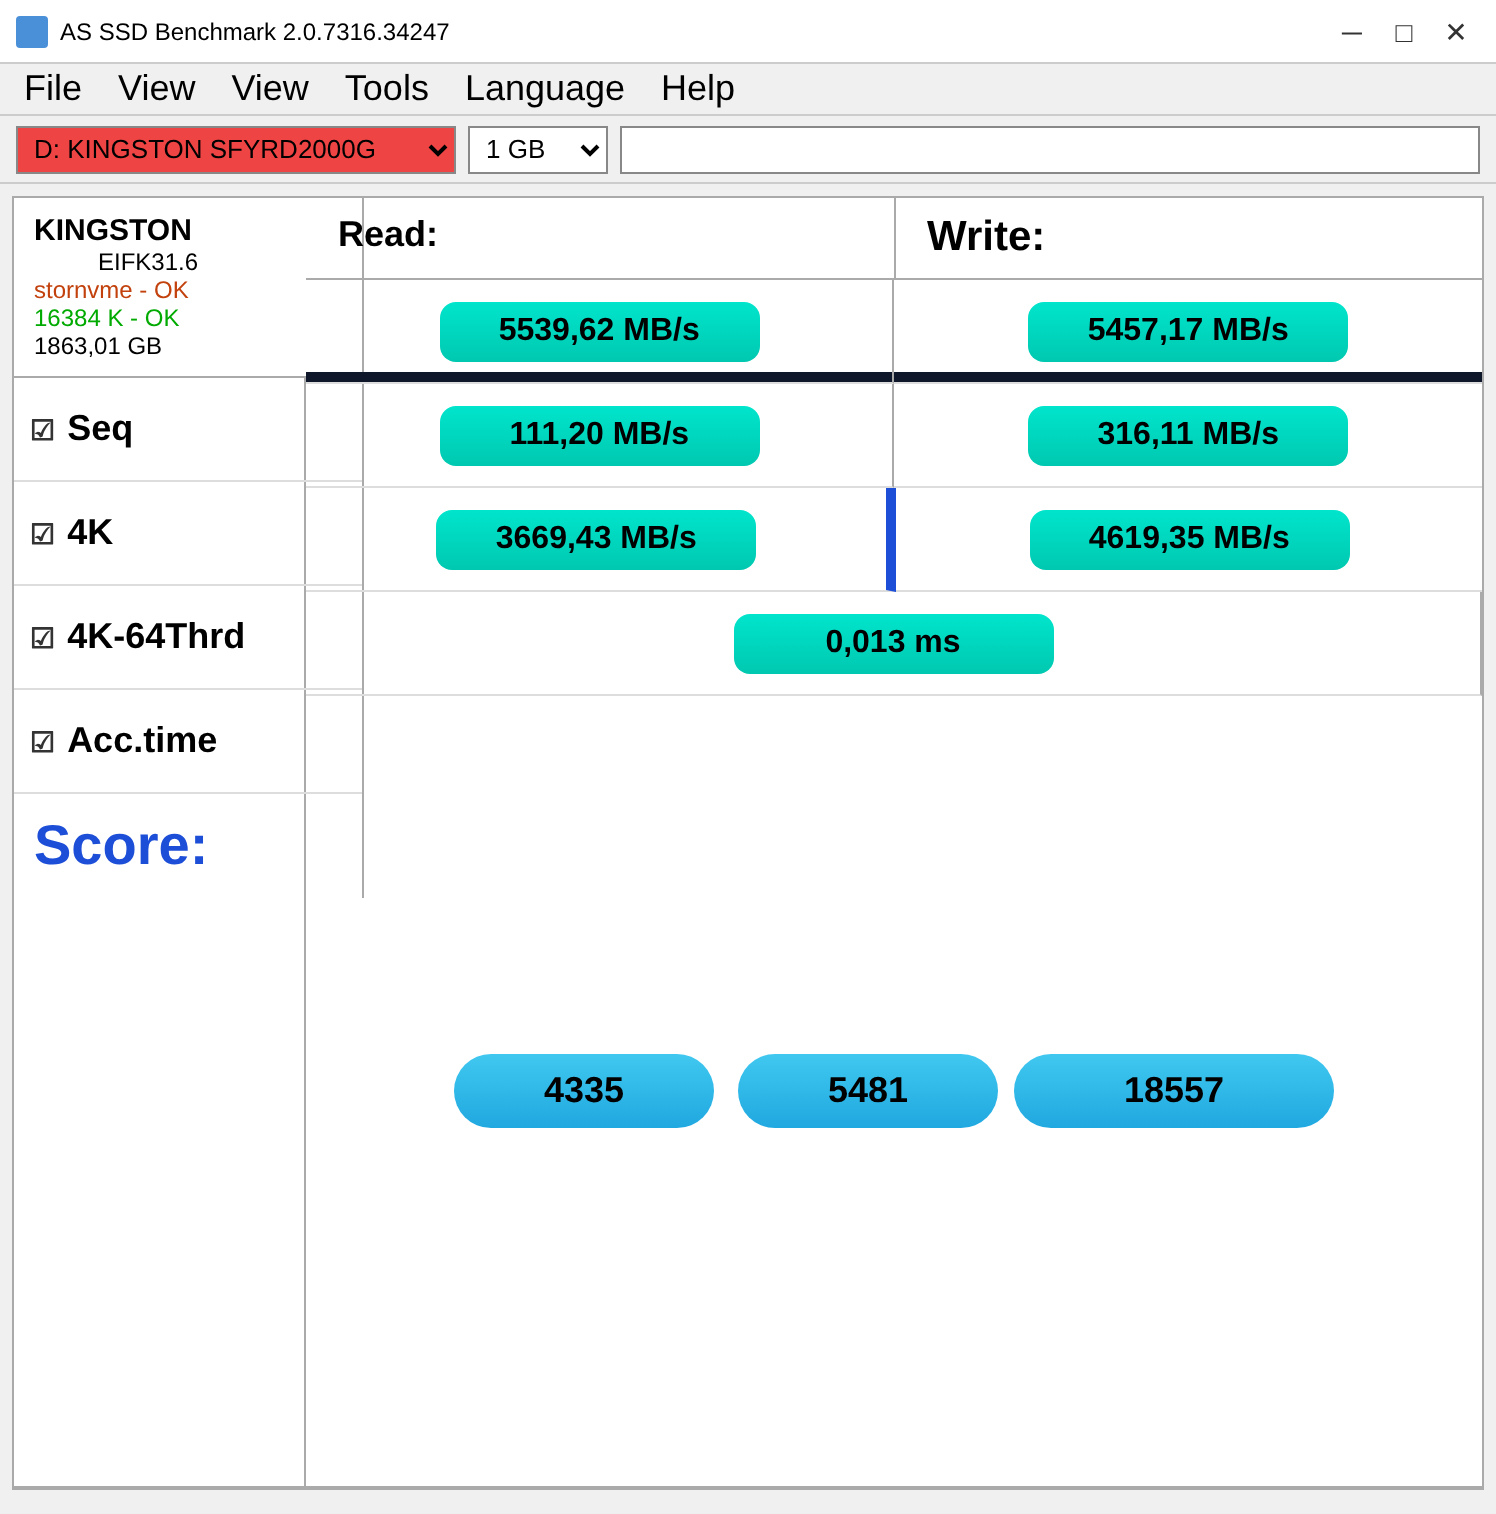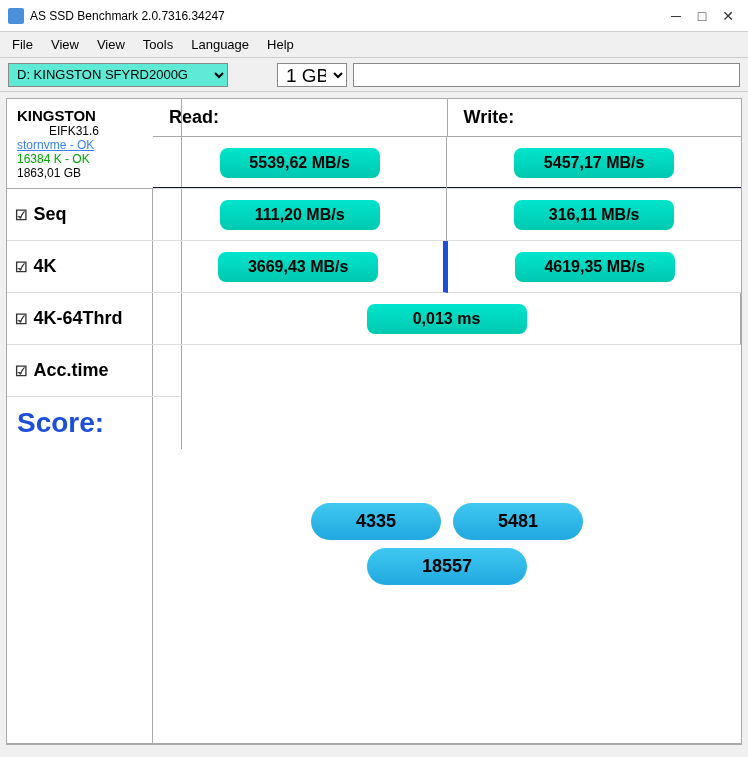--- a/index.html
+++ b/index.html
@@ -62,52 +62,51 @@
       display: flex;
       gap: 2px;
       padding: 2px 4px;
       border-bottom: 1px solid #ccc;
       height: 26px;
       align-items: center;
     }
     .menu-item {
       padding: 2px 8px;
       cursor: pointer;
-      font-size: 13px;
+      font-size: 18px;
       color: #000;
     }
 
     
     .toolbar {
       background: #f0f0f0;
       display: flex;
       align-items: center;
       padding: 4px 8px;
       gap: 6px;
       border-bottom: 1px solid #ccc;
       height: 34px;
     }
     .drive-select {
       width: 220px;
       height: 24px;
       border: 1px solid #888;
-      background: #5eead4;
+      background: #ef4444;
       font-size: 13px;
       padding: 0 4px;
       appearance: auto;
     }
     .size-select {
       width: 70px;
       height: 24px;
       border: 1px solid #888;
       background: white;
-      font-size: 19px;
+      font-size: 13px;
       padding: 0 4px;
       appearance: auto;
-      margin-left: 43px;
     }
     .progress-input {
       flex: 1;
       height: 24px;
       border: 1px solid #888;
       background: white;
     }
 
     
     .main {
@@ -138,22 +137,21 @@
       font-weight: bold;
       color: #000;
     }
     .info-firmware {
       font-size: 12px;
       color: #000;
       margin-left: 32px;
     }
     .info-driver {
       font-size: 12px;
-      color: #3b82f6;
-      text-decoration: underline;
+      color: #c2410c;
     }
     .info-cache {
       font-size: 12px;
       color: #00aa00;
     }
     .info-size {
       font-size: 12px;
       color: #000;
     }
 
@@ -168,21 +166,21 @@
       padding: 8px 16px;
       font-size: 18px;
       font-weight: bold;
       color: #000;
       border-right: 1px solid #aaa;
     }
     .header-write {
       flex: 1;
       text-align: left;
       padding: 8px 16px;
-      font-size: 18px;
+      font-size: 21px;
       font-weight: bold;
       color: #000;
     }
     .bench-labels {
       width: 175px;
       border-right: 1px solid #aaa;
       display: flex;
       flex-direction: column;
     }
     .bench-values {
@@ -353,21 +351,21 @@
 
     <div class="bench-right">
 
       <div class="results-header">
         <div class="header-read">Read:</div>
         <div class="header-write">Write:</div>
       </div>
 
       <div class="bench-values" style="flex:1; flex-direction: column;">
 
-        <div style="display:flex; height:52px; border-bottom:2px solid #0f172a;">
+        <div style="display:flex; height:52px; border-bottom:6px solid #0f172a;">
           <div class="bench-cell" style="border-right:1px solid #aaa;">
             <div class="value-badge">5539,62 MB/s</div>
           </div>
           <div class="bench-cell">
             <div class="value-badge">5457,17 MB/s</div>
           </div>
         </div>
 
         <div style="display:flex; height:52px; border-bottom:1px solid #ddd;">
           <div class="bench-cell" style="border-right:1px solid #aaa;">
@@ -387,21 +385,21 @@
           </div>
         </div>
 
         <div style="display:flex; height:52px; border-bottom:1px solid #ddd;">
           <div class="bench-cell" style="border-right:1px solid #aaa;">
             <div class="value-badge">0,013 ms</div>
           </div>
         </div>
 
         <div style="display:flex; flex:1; min-height:100px;">
-          <div style="flex:1; display:flex; flex-direction:column; align-items:center; justify-content:center; gap:8px; padding:10px;">
+          <div style="flex:1; display:flex; flex-direction:row; align-items:center; justify-content:center; gap:8px; padding:10px;">
             <div class="score-row">
               <div class="score-badge">4335</div>
               <div class="score-badge">5481</div>
             </div>
             <div>
               <div class="score-badge-total">18557</div>
             </div>
           </div>
         </div>
       </div>

